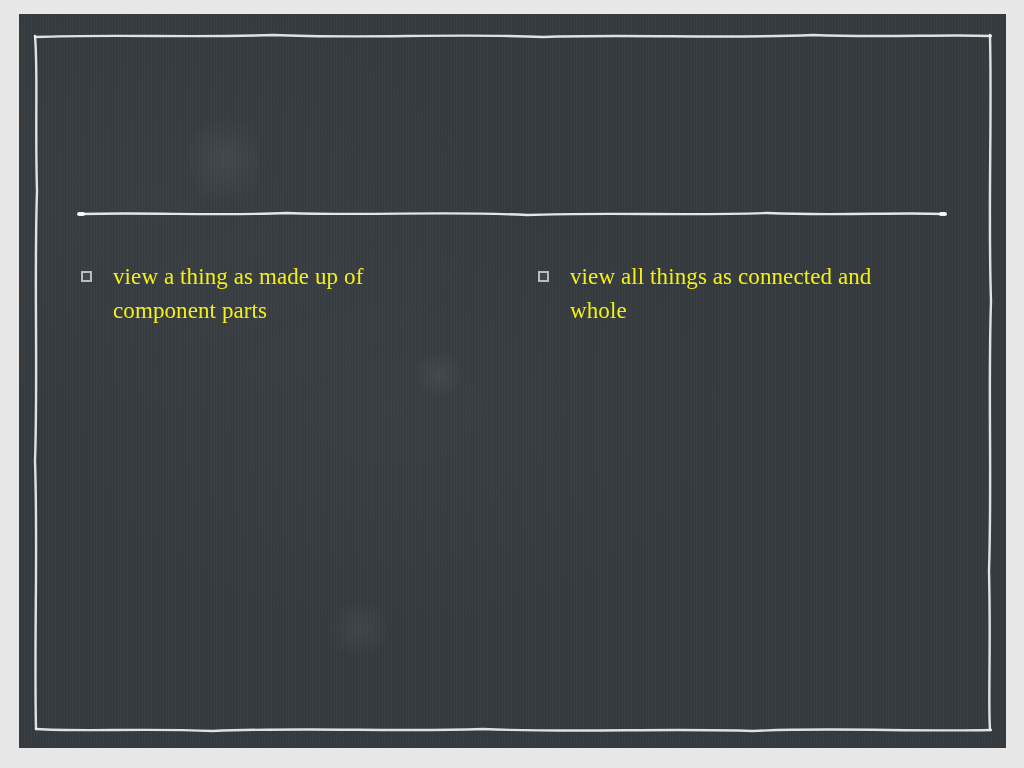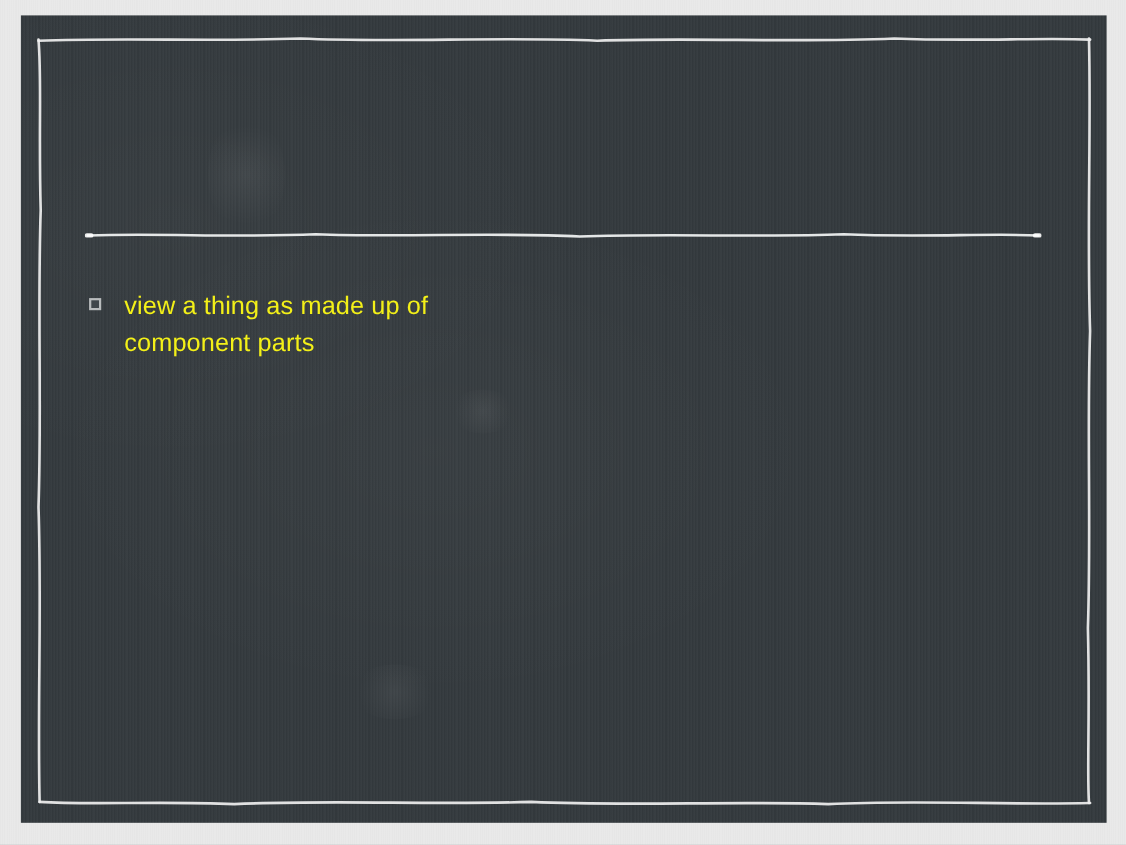--- a/index.html
+++ b/index.html
@@ -95,20 +95,21 @@
   .columns {
     position: absolute;
     left: 0;
     top: 246px;
     width: 987px;
     display: flex;
   }
   .column {
     display: flex;
     align-items: flex-start;
+    font-family: Liberation Serif, serif;
   }
   .col-left  { margin-left: 62px; width: 400px; }
   .col-right { margin-left: 57px; width: 400px; }
 
   .bullet-marker {
     flex: 0 0 auto;
     width: 11px;
     height: 11px;
     margin-top: 11px;
     margin-right: 21px;
@@ -163,18 +164,22 @@
         </svg>
       </div>
 
       <div class="columns">
 
         <div class="column col-left">
           <span class="bullet-marker"></span>
           <span class="bullet-text">view a thing as made up of component parts</span>
         </div>
 
+        <div class="column col-right">
+          <span class="bullet-marker"></span>
+          <span class="bullet-text">view all things as connected and whole</span>
+        </div>
 
       </div>
 
     </div>
   </div>
 </div>
 
 </body></html>

